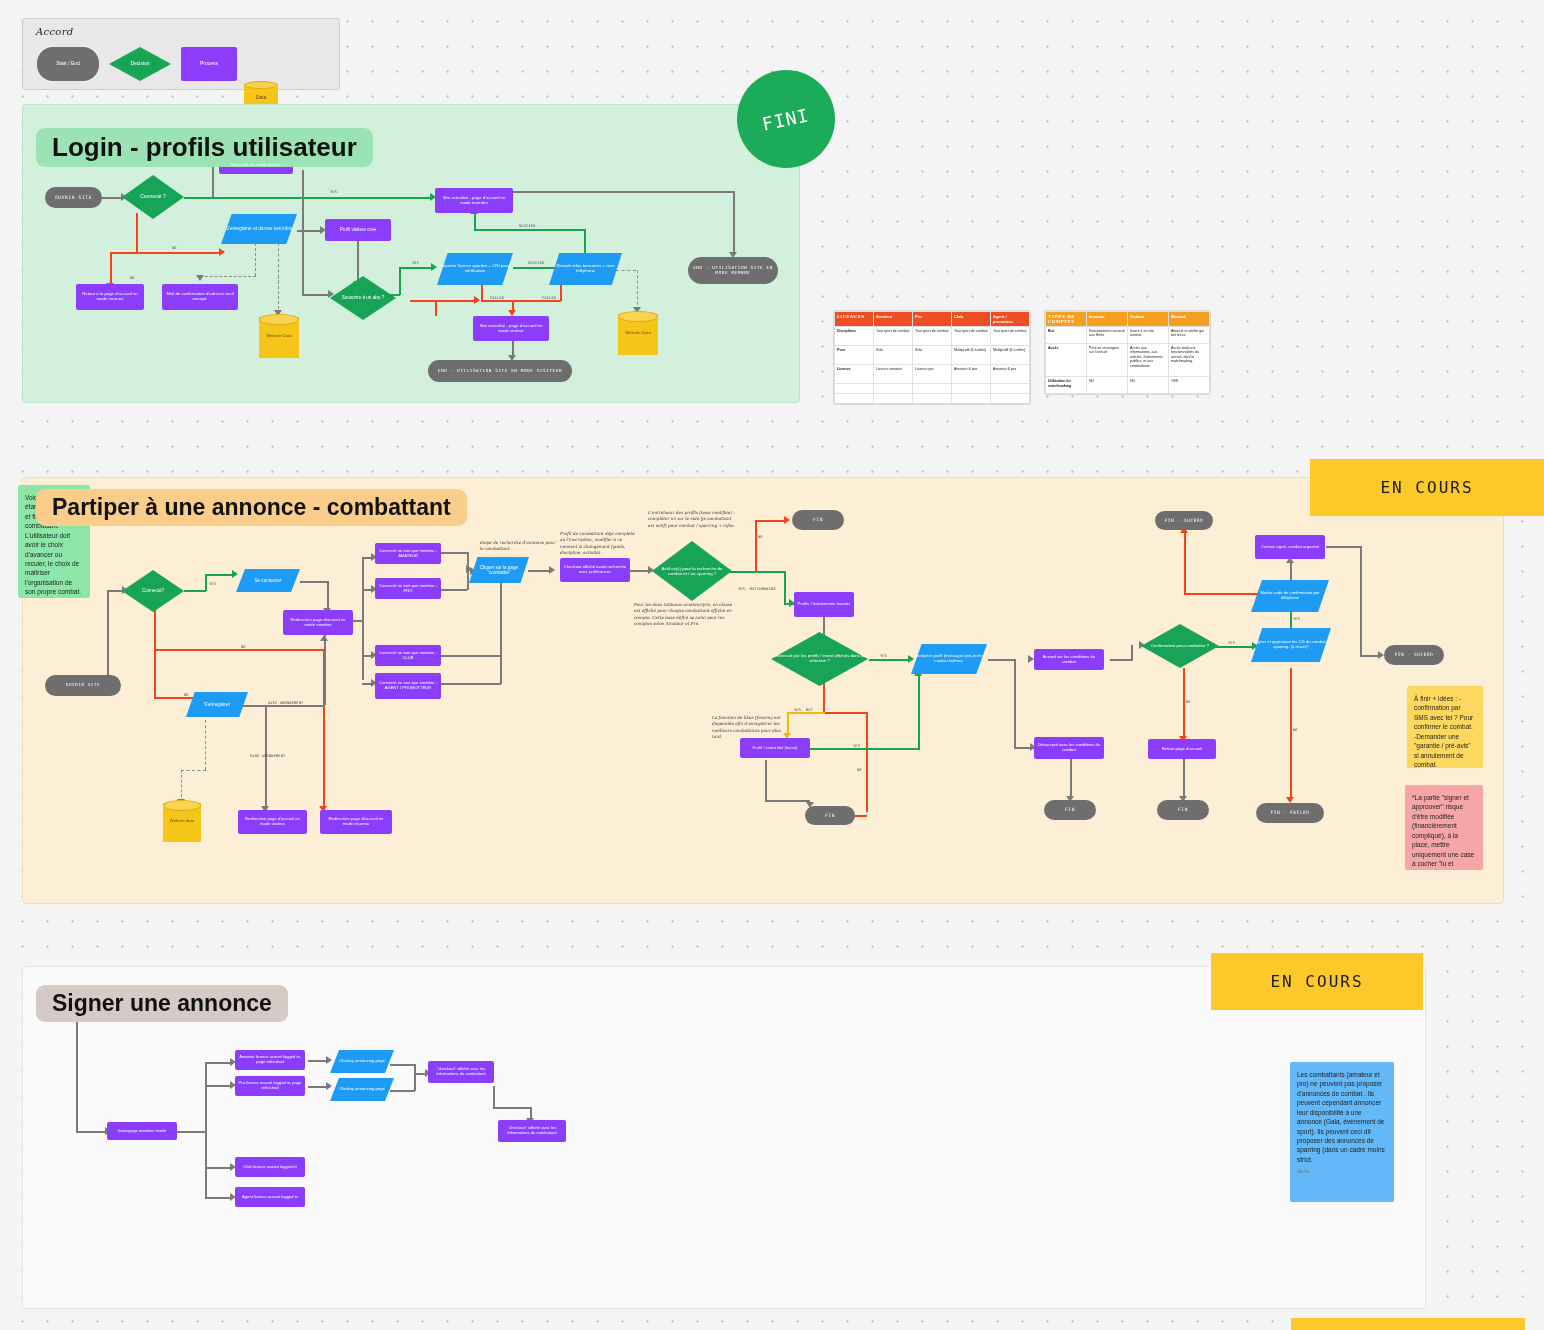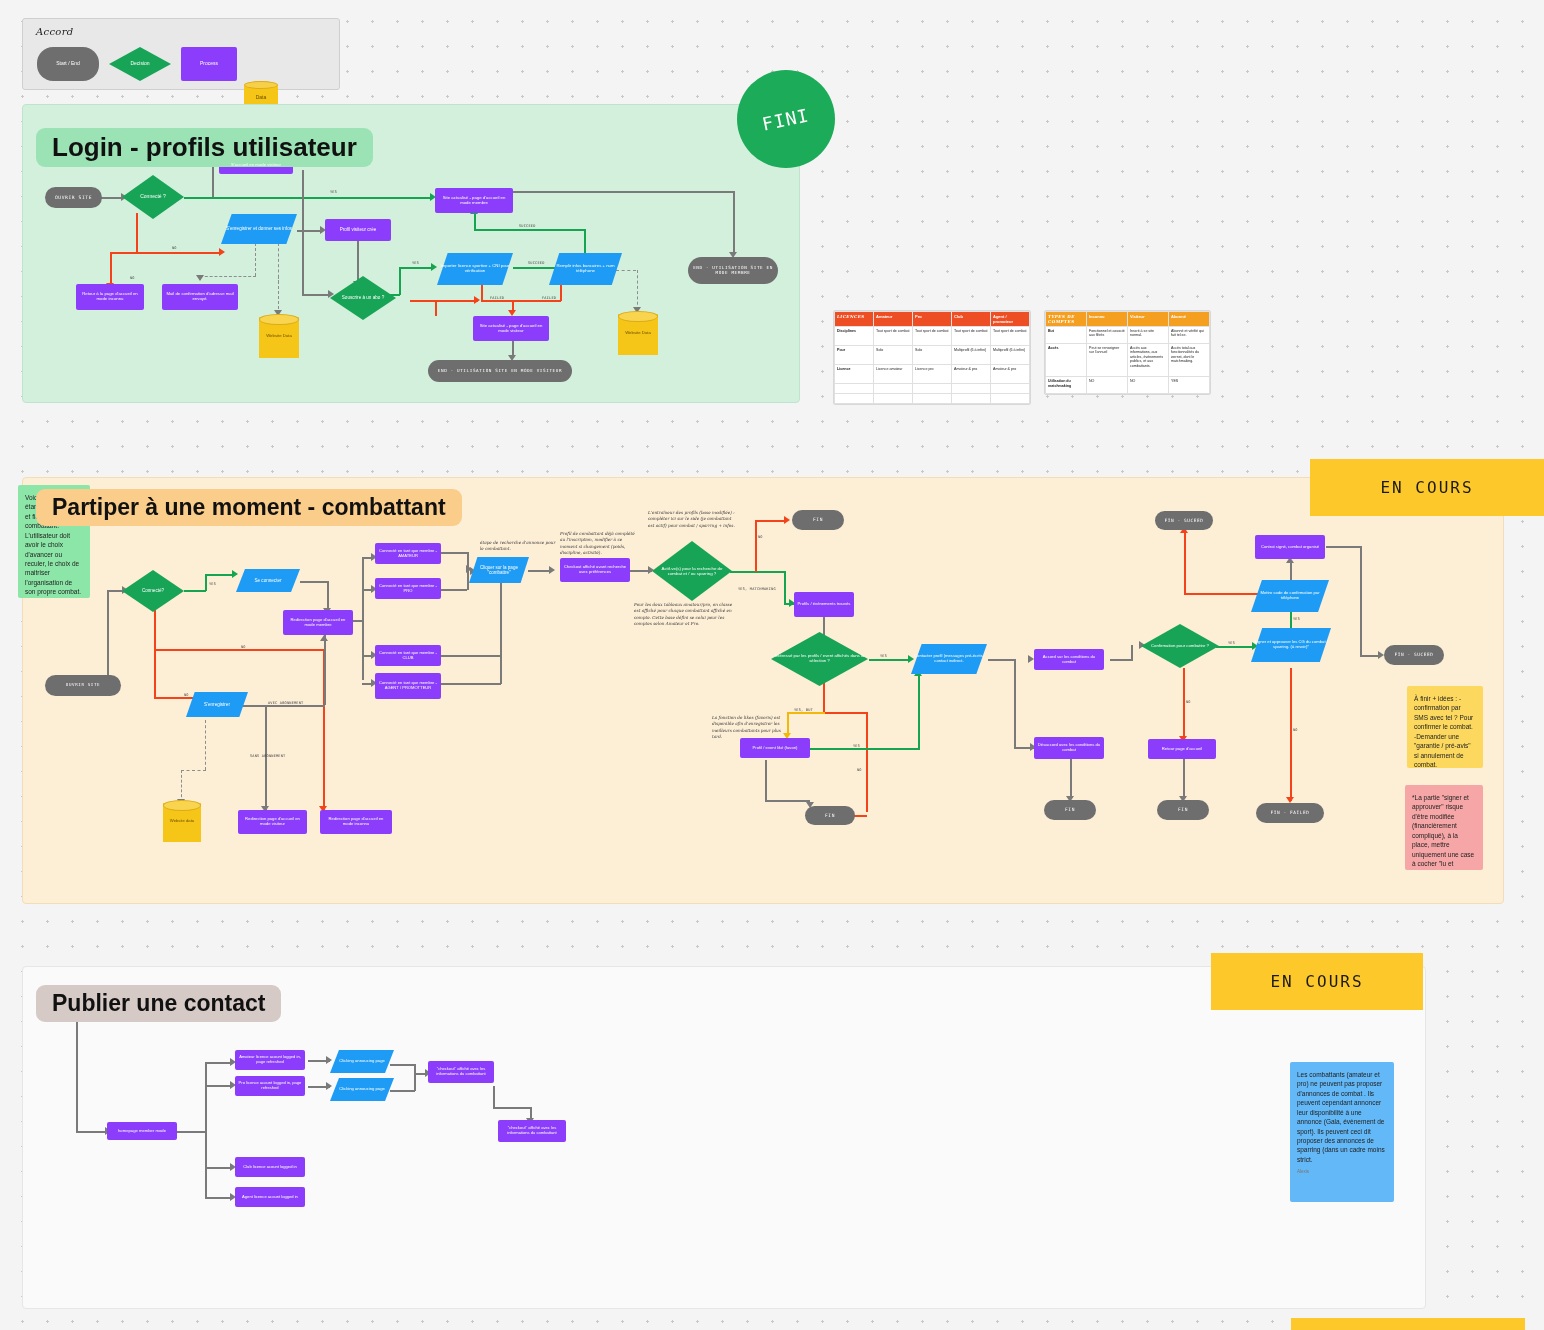--- a/index.html
+++ b/index.html
@@ -618,21 +618,21 @@
   <div>À finir + idées :
 -confirmation par SMS avec tel ? Pour confirmer le combat.
 -Demander une "garantie / pré-avis" si annulement de combat.</div>
 
 </div>
 <div class="sticky st-pink" style="left:1405px;top:785px;width:78px;height:85px;">
   <div>*La partie "signer et approuver" risque d'être modifiée (financièrement compliqué), à la place, mettre uniquement une case à cocher "lu et approuvé" pour faire approuver les CG du wernst et confirmer le combat.</div>
 
 </div>
 
-<div class="sec-title" id="title-part">Partiper à une moment - combattant</div>
+<div class="sec-title" id="title-part">Partiper à une annonce - combattant</div>
 <div class="abs badge-enc" id="badge-enc1">EN COURS</div>
 
 <div class="abs frame" id="sec-pub"></div>
 
 <div class="abs ln v" style="left:76px;top:1022px;height:110px;"></div>
 <div class="abs ln h" style="left:76px;top:1131px;width:32px;"></div>
 <div class="abs ar r" style="left:105px;top:1127px;"></div>
 <div class="abs ln h" style="left:176px;top:1131px;width:30px;"></div>
 <div class="abs ln v" style="left:205px;top:1062px;height:136px;"></div>
 <div class="abs ln h" style="left:205px;top:1062px;width:28px;"></div>
@@ -686,15 +686,15 @@
   </div>
 <div class="node n-proc" style="left:498px;top:1120px;width:68px;height:22px;font-size:4.1px;">
     <span class="lbl">"checkout" affiché avec les informations du combattant</span>
   </div>
 
 <div class="sticky st-blue" style="left:1290px;top:1062px;width:104px;height:140px;">
   <div>Les combattants (amateur et pro) ne peuvent pas proposer d'annonces de combat . Ils peuvent cependant annoncer leur disponibilité à une annonce (Gala, évènement de sport). Ils peuvent ceci dit proposer des annonces de sparring (dans un cadre moins strict.</div>
   <div class="auth">Alexis</div>
 </div>
 
-<div class="sec-title" id="title-pub">Publier une contact</div>
+<div class="sec-title" id="title-pub">Signer une annonce</div>
 <div class="abs badge-enc" id="badge-enc2">EN COURS</div>
 <div class="abs badge-enc" id="badge-enc3">EN COURS</div>
 
 </body></html>

